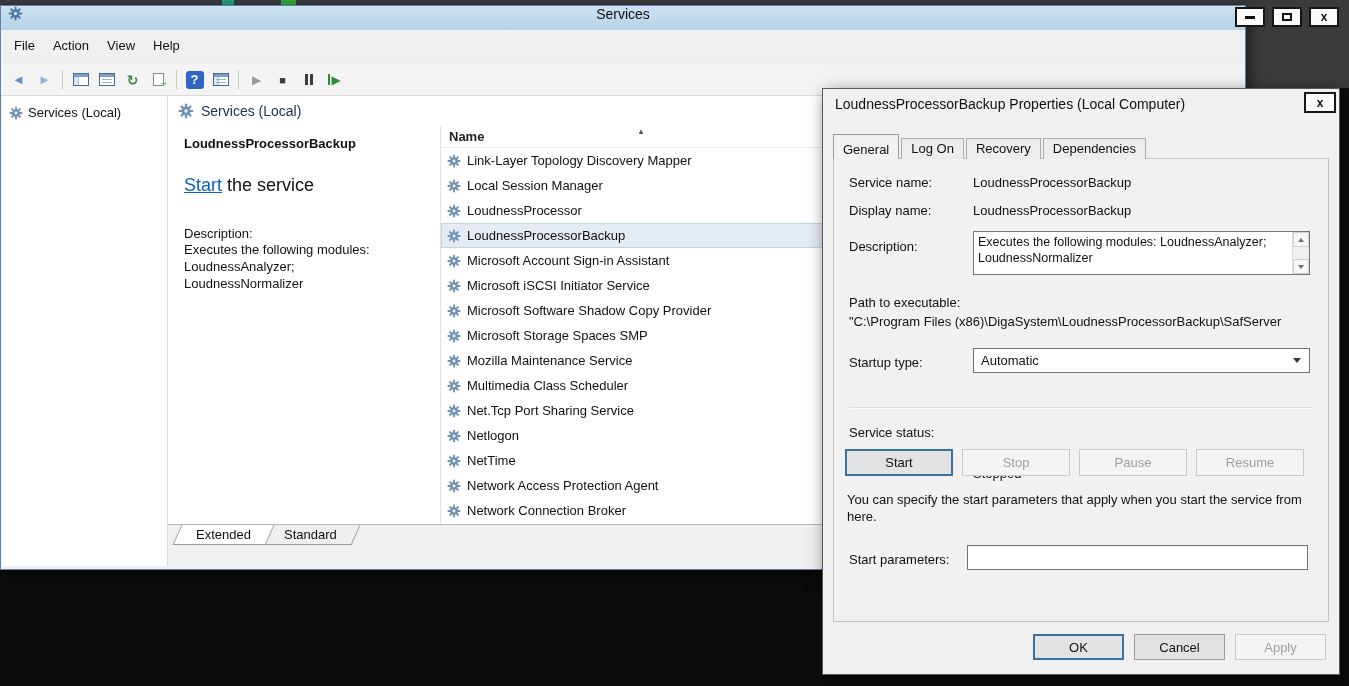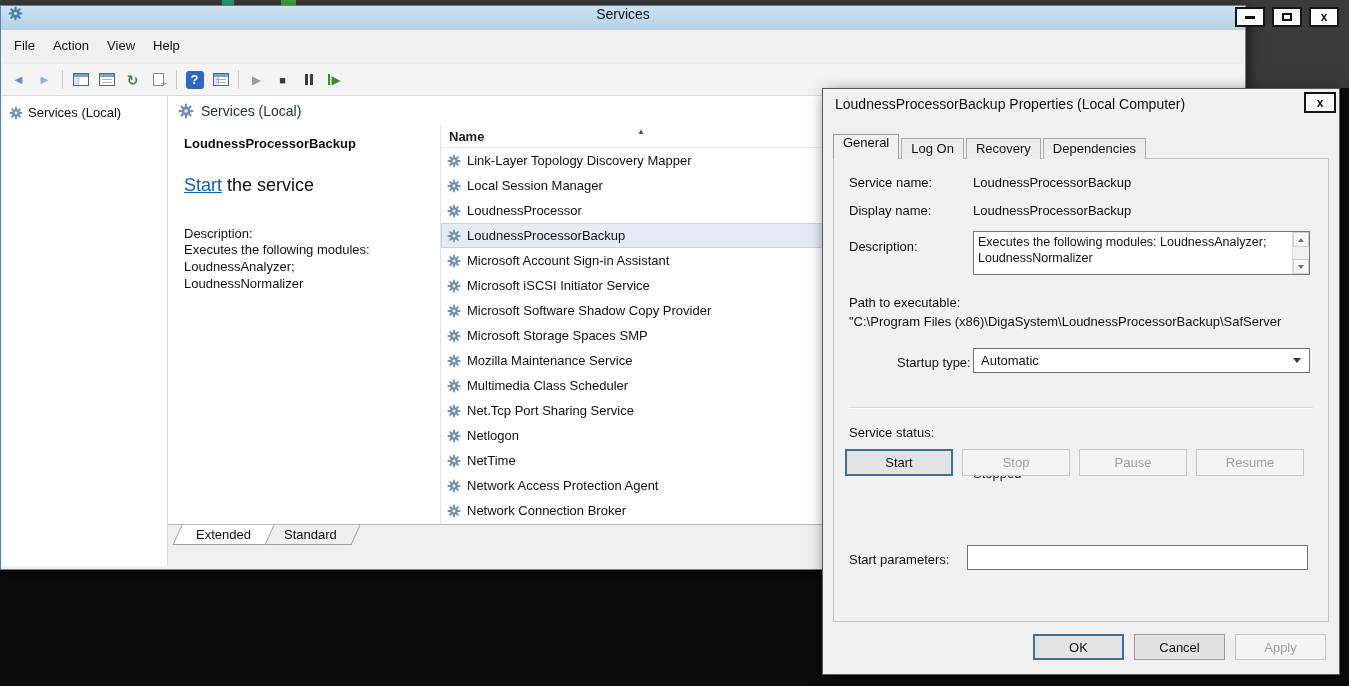--- a/index.html
+++ b/index.html
@@ -66,37 +66,37 @@
   .mtab{height:20px;line-height:20px;padding:0 18px;border:1px solid #9e9e9e;border-top:none;transform:skewX(-24deg);background:#efefef;margin-left:-5px;font-size:13px;color:#111;}
   .mtab.active{background:#fff;z-index:2;}
   .mtab span{display:inline-block;transform:skewX(24deg);}
 
   
   .dialog{position:absolute;left:822px;top:88px;width:518px;height:587px;background:#f0f0f0;border:1px solid #5a5a5a;box-shadow:4px 5px 16px rgba(0,0,0,.6);z-index:10;font-size:13px;color:#111;}
   .dlg-title{position:absolute;top:0;left:0;right:40px;height:30px;display:flex;align-items:center;padding-left:12px;font-size:14px;white-space:nowrap;overflow:hidden;}
   .dlg-close{position:absolute;top:3px;right:3px;width:32px;height:21px;background:#fafafa;border:2px solid #151515;display:flex;align-items:center;justify-content:center;font-weight:bold;font-size:12px;z-index:6;}
   .dlg-tabs{position:absolute;left:10px;top:45px;height:25px;display:flex;align-items:flex-end;z-index:5;}
   .dtab{height:21px;padding:2px 9px 0;border:1px solid #ababab;border-bottom:none;background:#ededed;margin-right:2px;font-size:13px;}
-  .dtab.active{height:25px;padding-top:0;background:#f1f1f1;border-color:#9a9a9a;}
+  .dtab.active{height:25px;padding-top:7px;background:#f1f1f1;border-color:#9a9a9a;}
   .tab-page{position:absolute;left:10px;right:10px;top:69px;bottom:52px;border:1px solid #c3c3c3;background:#f1f1f1;}
   .dlabel{position:absolute;left:26px;}
   .dvalue{position:absolute;left:150px;}
   .l-servicename{top:86px;} .v-servicename{top:86px;}
   .l-displayname{top:114px;} .v-displayname{top:114px;}
   .l-desc{top:150px;}
   .desc-box{position:absolute;left:150px;top:142px;width:337px;height:44px;background:#fff;border:1px solid #777;}
   .desc-inner{position:absolute;left:4px;top:2px;width:308px;line-height:1.3;font-size:12.5px;color:#111;}
   .desc-scroll{position:absolute;top:0;right:0;bottom:0;width:17px;background:#f0f0f0;border-left:1px solid #ddd;}
   .sb{position:absolute;left:0;right:0;height:15px;background:#f7f7f7;border:1px solid #cfcfcf;display:flex;align-items:center;justify-content:center;}
   .sb.up{top:0;} .sb.down{bottom:0;}
   .tri-up{width:0;height:0;border-left:3.5px solid transparent;border-right:3.5px solid transparent;border-bottom:4.5px solid #6e6e6e;}
   .tri-down{width:0;height:0;border-left:3.5px solid transparent;border-right:3.5px solid transparent;border-top:4.5px solid #6e6e6e;}
   .l-path{top:206px;}
   .v-path{position:absolute;left:26px;top:225px;right:6px;white-space:nowrap;overflow:hidden;}
-  .l-startup{top:266px;margin-left:48px;}
+  .l-startup{top:266px;}
   .combo{position:absolute;left:150px;top:259px;width:337px;height:25px;background:#fff;border:1px solid #707070;display:flex;align-items:center;padding-left:7px;}
   .combo-chev{position:absolute;right:8px;top:9px;width:0;height:0;border-left:4px solid transparent;border-right:4px solid transparent;border-top:5px solid #3a3a3a;}
   .dsep{position:absolute;left:26px;right:26px;top:318px;height:2px;border-top:1px solid #dcdcdc;border-bottom:1px solid #fdfdfd;}
   .l-status{top:336px;} .v-status{top:336px;margin-top:41px;}
   .svc-btns{position:absolute;left:22px;top:360px;display:flex;gap:9px;}
   .btn{display:flex;align-items:center;justify-content:center;background:#e2e2e2;border:1px solid #9c9c9c;font-size:13px;color:#111;}
   .btn.focus{border:2px solid #39719f;background:#e3e3e3;}
   .btn.disabled{background:#f4f4f4;border:1px solid #c8c8c8;color:#9f9f9f;}
   .sbtn{width:108px;height:27px;}
   .hint{position:absolute;left:24px;top:402px;width:478px;line-height:1.32;}
@@ -508,20 +508,21 @@
     <span class="dlabel l-status">Service status:</span>
     <span class="dvalue v-status">Stopped</span>
 
     <div class="svc-btns">
       <div class="btn sbtn focus">Start</div>
       <div class="btn sbtn disabled">Stop</div>
       <div class="btn sbtn disabled">Pause</div>
       <div class="btn sbtn disabled">Resume</div>
     </div>
 
+    <div class="hint">You can specify the start parameters that apply when you start the service from here.</div>
 
     <span class="dlabel l-params">Start parameters:</span>
     <div class="param-input"></div>
 
     <div class="footer-btns">
       <div class="btn fbtn focus">OK</div>
       <div class="btn fbtn">Cancel</div>
       <div class="btn fbtn disabled">Apply</div>
     </div>
   </div>

